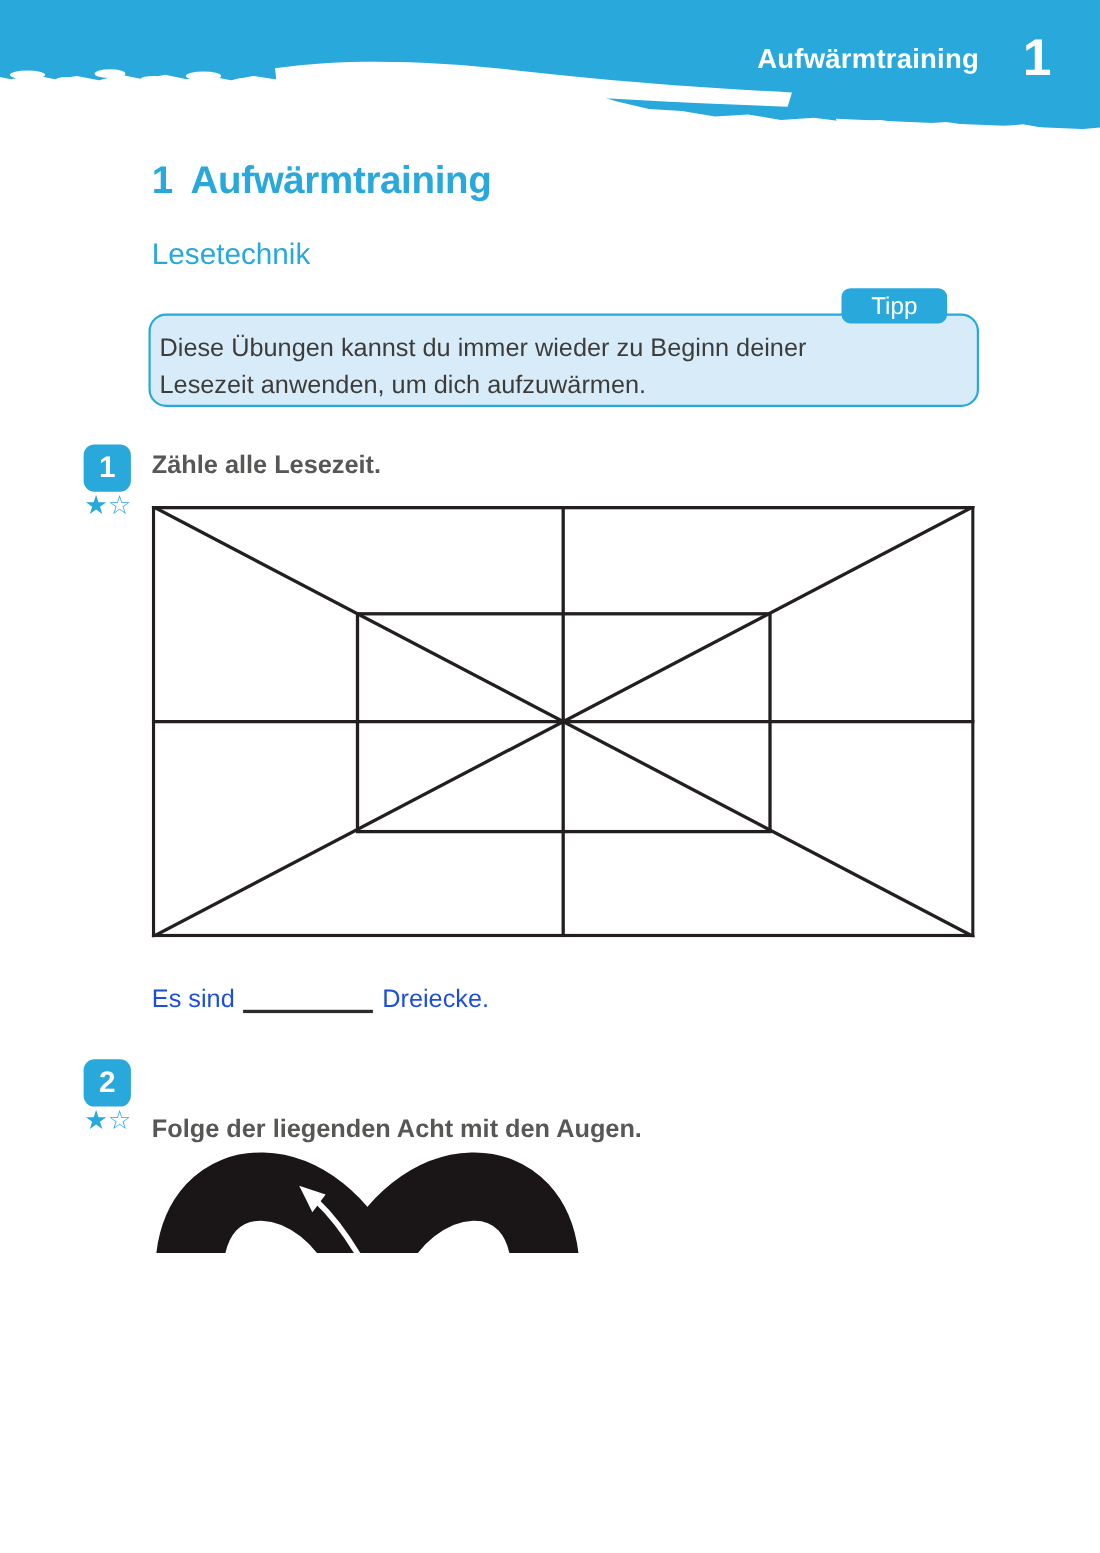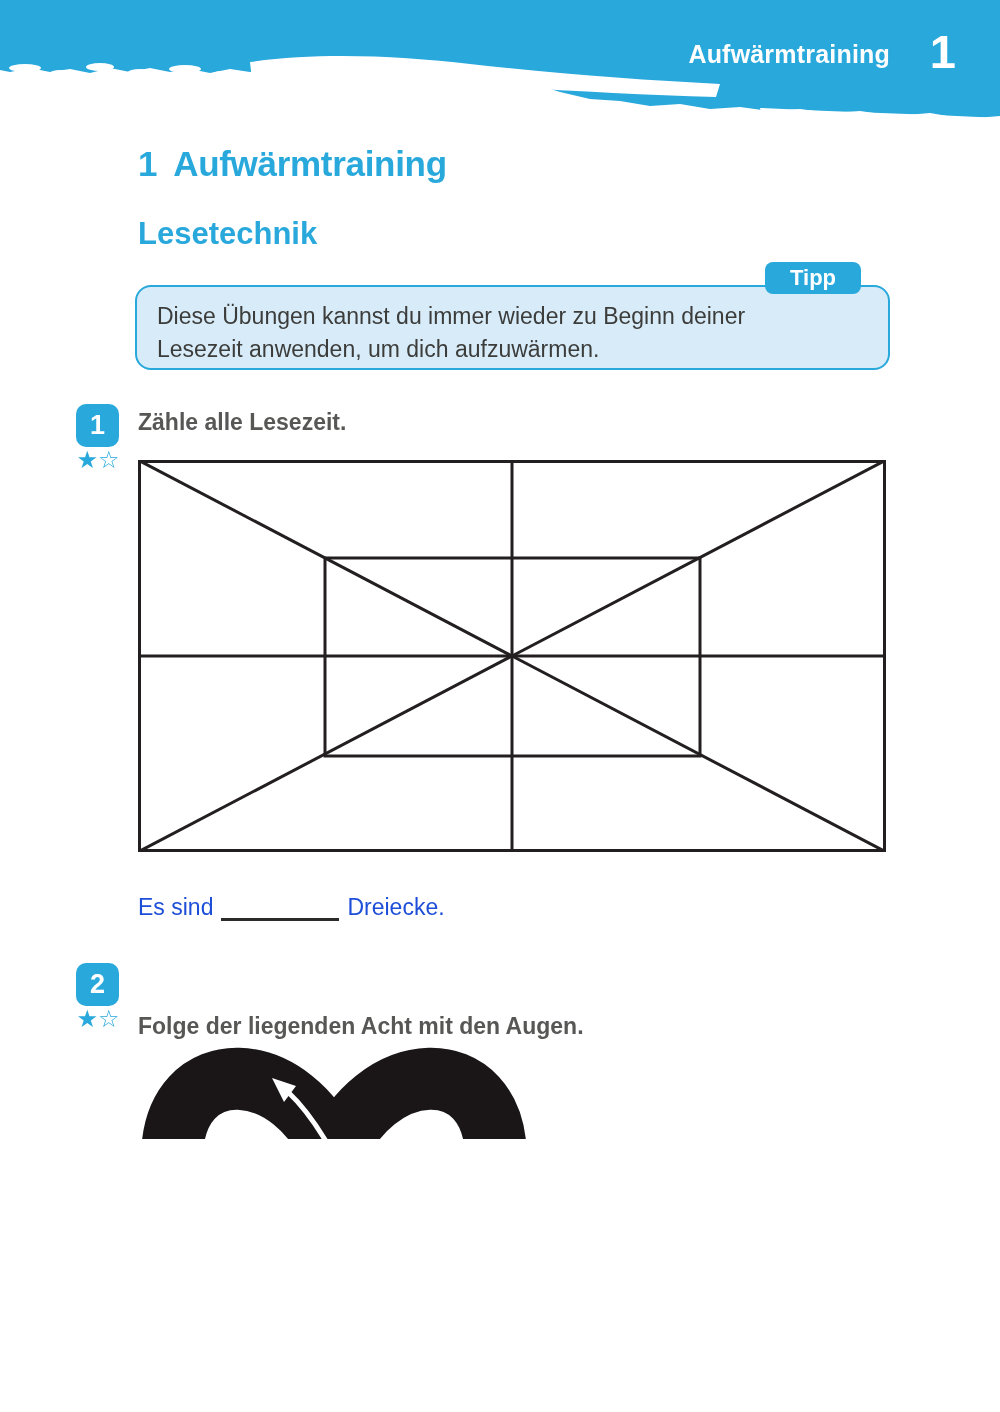--- a/index.html
+++ b/index.html
@@ -23,36 +23,36 @@
     color: #ffffff; font-weight: bold; font-size: 47px;
   }
   
   .h1 {
     position: absolute; left: 138px; top: 144px;
     color: #29a8dc; font-weight: bold; font-size: 35px; letter-spacing: -0.3px;
     display: flex; gap: 16px;
   }
   .h2 {
     position: absolute; left: 138px; top: 216px;
-    color: #29a8dc; font-weight: bold; font-size: 31px;
+    color: #29a8dc; font-weight: normal; font-size: 27px;
   }
   
   .tip-box {
     position: absolute; left: 135px; top: 285px; width: 755px; height: 85px;
     background: #d7ecf8; border: 2px solid #29a8dc; border-radius: 16px;
-    padding: 13px 20px;
+    padding: 13px 8px;
   }
   .tip-text {
     color: #3c3c3b; font-size: 23px; line-height: 33px; max-width: 610px;
   }
   .tip-tab {
     position: absolute; left: 765px; top: 262px; width: 96px; height: 32px;
     background: #29a8dc; border-radius: 8px;
     display: flex; align-items: center; justify-content: center;
-    color: #ffffff; font-weight: bold; font-size: 22px;
+    color: #ffffff; font-weight: normal; font-size: 22px;
     z-index: 2;
   }
   
   .ex-badge {
     position: absolute; left: 76px; width: 43px; height: 43px;
     background: #29a8dc; border-radius: 10px;
     display: flex; align-items: center; justify-content: center;
     color: #ffffff; font-weight: bold; font-size: 27px;
   }
   .ex-stars {

